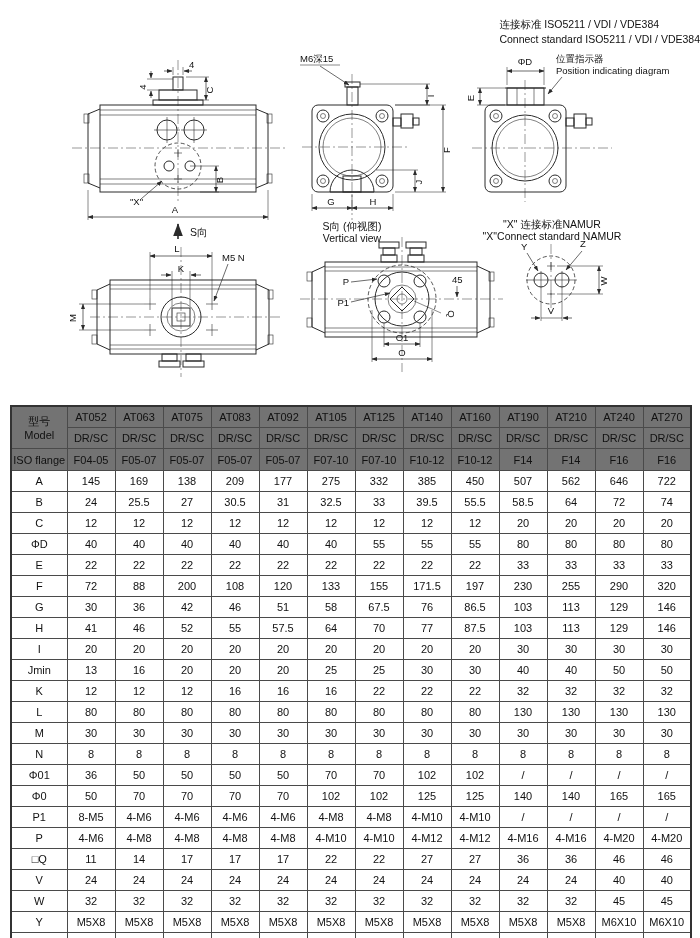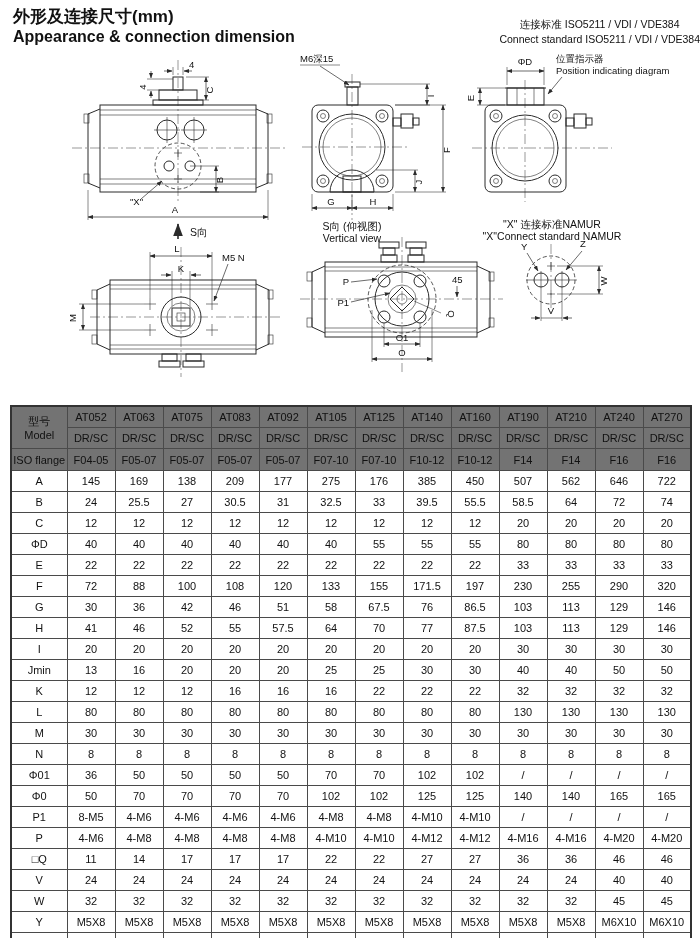--- a/index.html
+++ b/index.html
@@ -2,21 +2,21 @@
 <html><head>
 <meta charset="utf-8">
 <style>
   html,body{margin:0;padding:0;background:#fff;}
   .page{position:relative;width:700px;height:938px;background:#ffffff;
         font-family:"Liberation Sans",sans-serif;color:#111;overflow:hidden;}
   
   .hdr{position:absolute;top:6px;left:13px;}
   .title-zh{font-size:17px;font-weight:bold;line-height:1.25;}
   .title-en{font-size:16px;font-weight:bold;line-height:1.25;}
-  .std{position:absolute;top:17px;right:0px;text-align:center;font-size:10.5px;line-height:1.4;white-space:nowrap;}
+  .std{position:absolute;top:17px;right:0px;text-align:left;font-size:10.5px;line-height:1.4;white-space:nowrap;}
   
   .draw{position:absolute;top:52px;left:0;}
   .ln{fill:none;stroke:#2b2b2b;stroke-width:1;}
   .thin{fill:none;stroke:#2b2b2b;stroke-width:.6;}
   .cl{fill:none;stroke:#555;stroke-width:.6;stroke-dasharray:10 3 2 3;}
   .dash{fill:none;stroke:#2b2b2b;stroke-width:.8;stroke-dasharray:4 2.5;}
   .ext{fill:none;stroke:#2b2b2b;stroke-width:.55;}
   .dim{fill:none;stroke:#2b2b2b;stroke-width:.7;marker-start:url(#ae);marker-end:url(#ae);}
   .dime{fill:none;stroke:#2b2b2b;stroke-width:.7;marker-end:url(#ae);}
   .t{font-family:"Liberation Sans",sans-serif;font-size:9.5px;fill:#111;}
@@ -29,24 +29,20 @@
   th,td{border:1px solid #4a4a4a;font-size:11px;font-weight:normal;padding:0;
         text-align:center;vertical-align:middle;color:#111;height:20px;overflow:hidden;white-space:nowrap;}
   thead th{background:#737373;}
   thead tr.flange-row th{height:21px;}
 </style>
 </head>
 <body>
 
 <div class="page">
 
-  <div class="hdr">
-    <div class="title-zh">外形及连接尺寸(mm)</div>
-    <div class="title-en">Appearance &amp; connection dimension</div>
-  </div>
   <div class="std">
     <div>连接标准 ISO5211 / VDI / VDE384</div>
     <div>Connect standard  ISO5211 / VDI / VDE384</div>
   </div>
 
   <svg class="draw" width="700" height="352" viewBox="0 0 700 352">
     <defs>
       <marker id="ae" viewBox="0 0 8 6" refX="7.5" refY="3" markerWidth="8" markerHeight="6" orient="auto-start-reverse">
         <path d="M0,0 L8,3 L0,6 Z" fill="#2b2b2b"></path>
       </marker>
@@ -347,21 +343,21 @@
         </thead>
         <tbody>
           <tr>
             <td>A</td>
             <td>145</td>
             <td>169</td>
             <td>138</td>
             <td>209</td>
             <td>177</td>
             <td>275</td>
-            <td>176</td>
+            <td>332</td>
             <td>385</td>
             <td>450</td>
             <td>507</td>
             <td>562</td>
             <td>646</td>
             <td>722</td>
           </tr>
           <tr>
             <td>B</td>
             <td>24</td>
@@ -423,21 +419,21 @@
             <td>22</td>
             <td>33</td>
             <td>33</td>
             <td>33</td>
             <td>33</td>
           </tr>
           <tr>
             <td>F</td>
             <td>72</td>
             <td>88</td>
-            <td>100</td>
+            <td>200</td>
             <td>108</td>
             <td>120</td>
             <td>133</td>
             <td>155</td>
             <td>171.5</td>
             <td>197</td>
             <td>230</td>
             <td>255</td>
             <td>290</td>
             <td>320</td>

